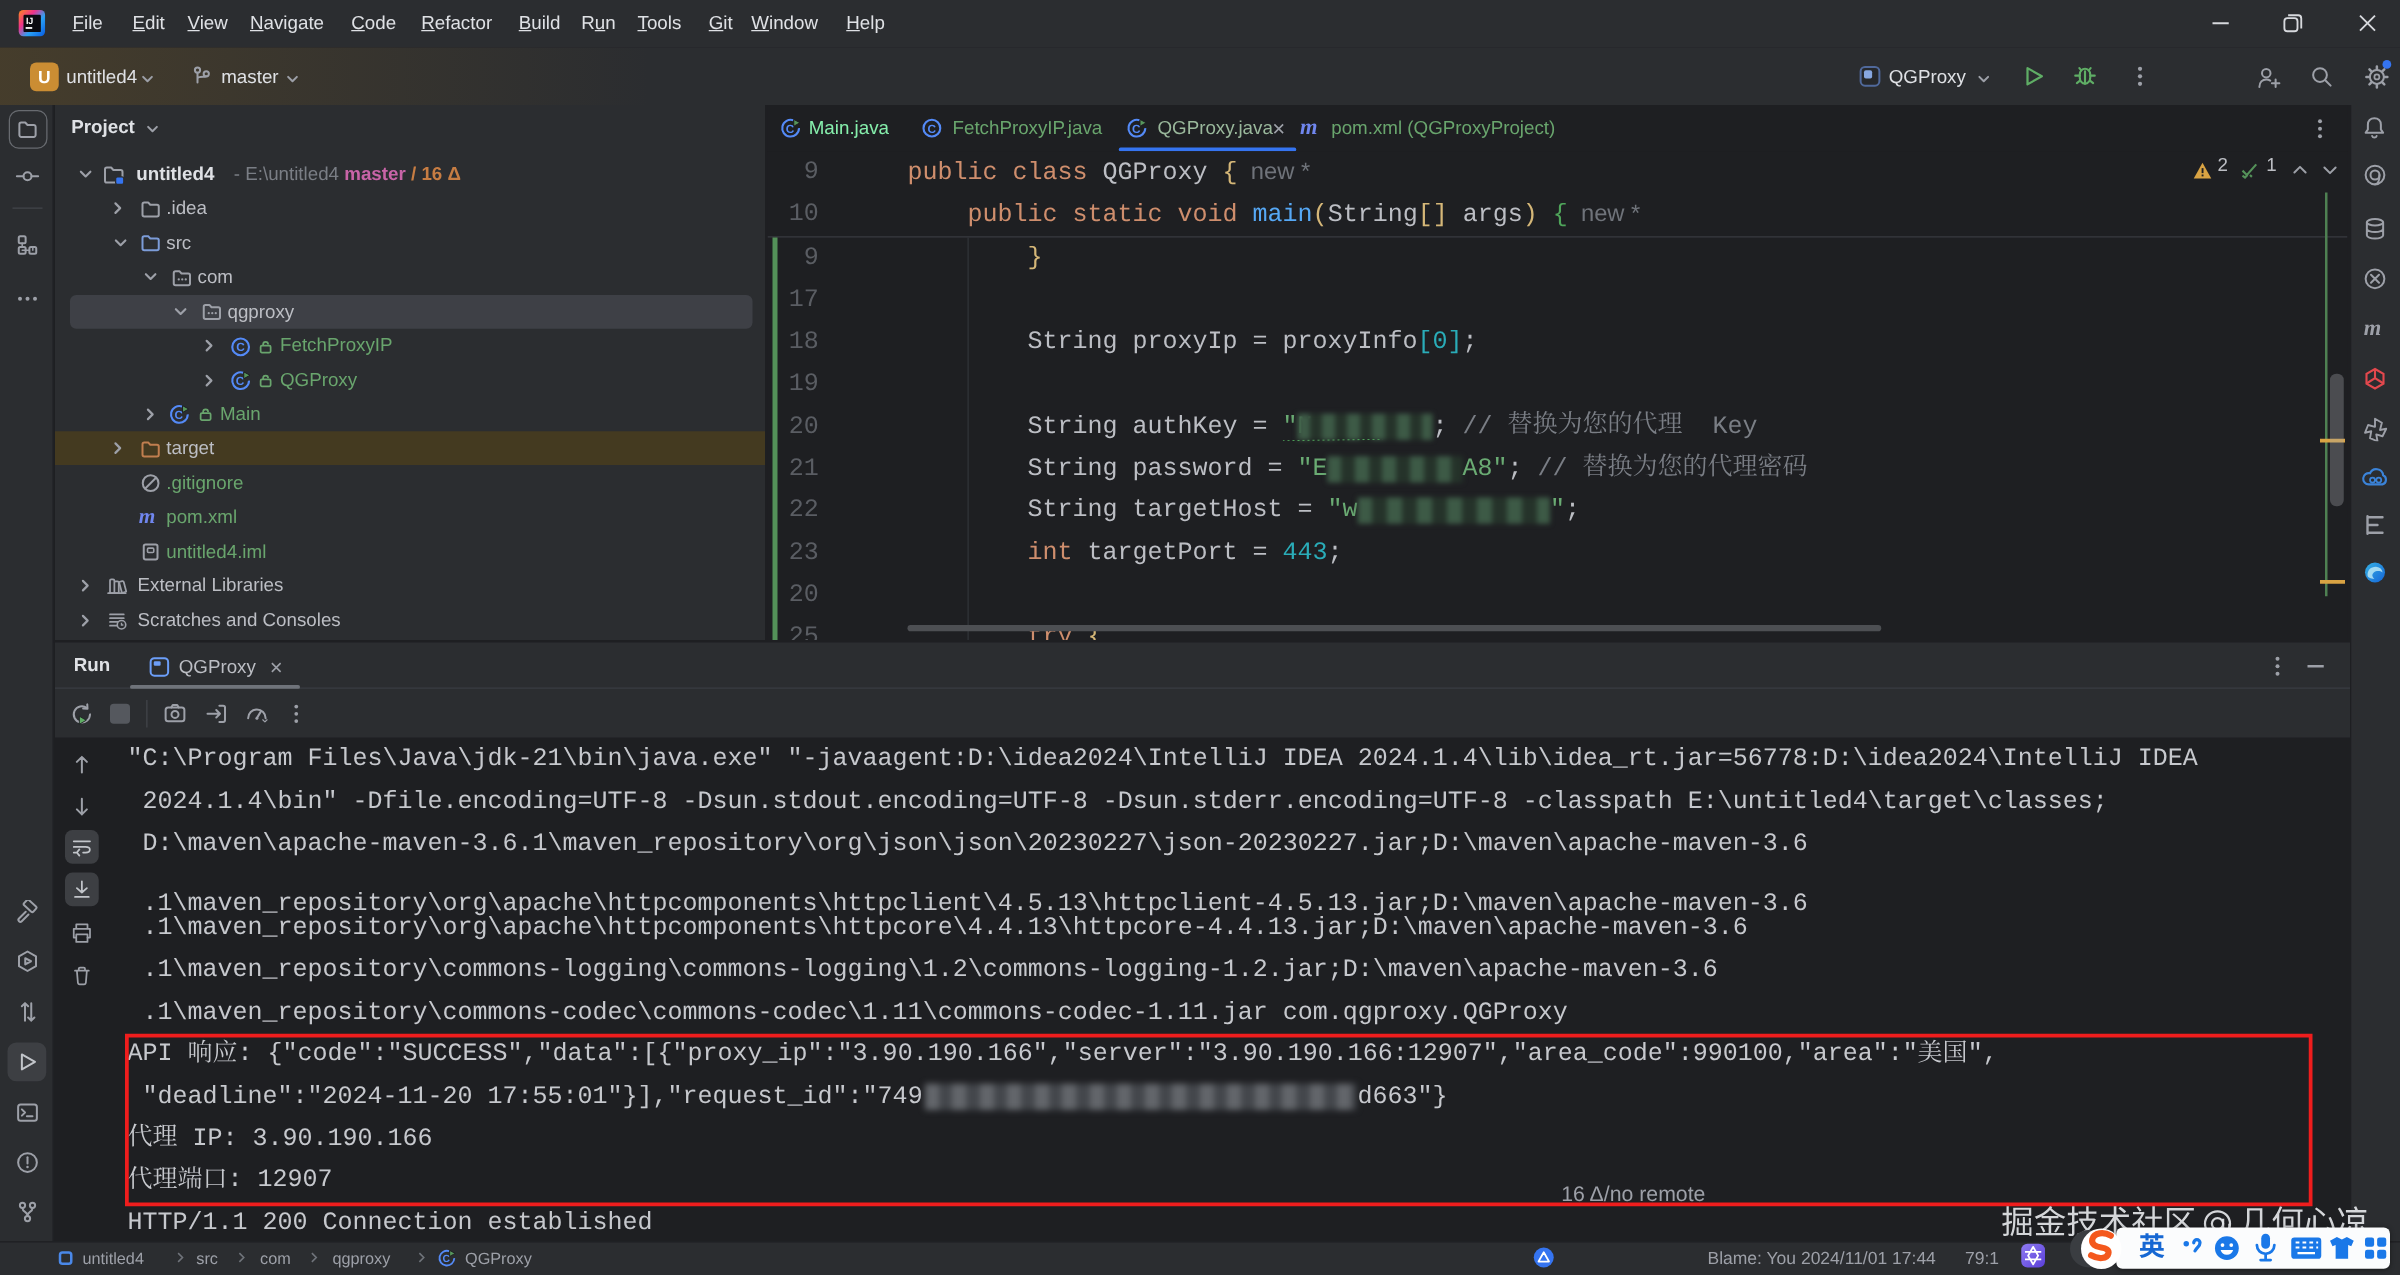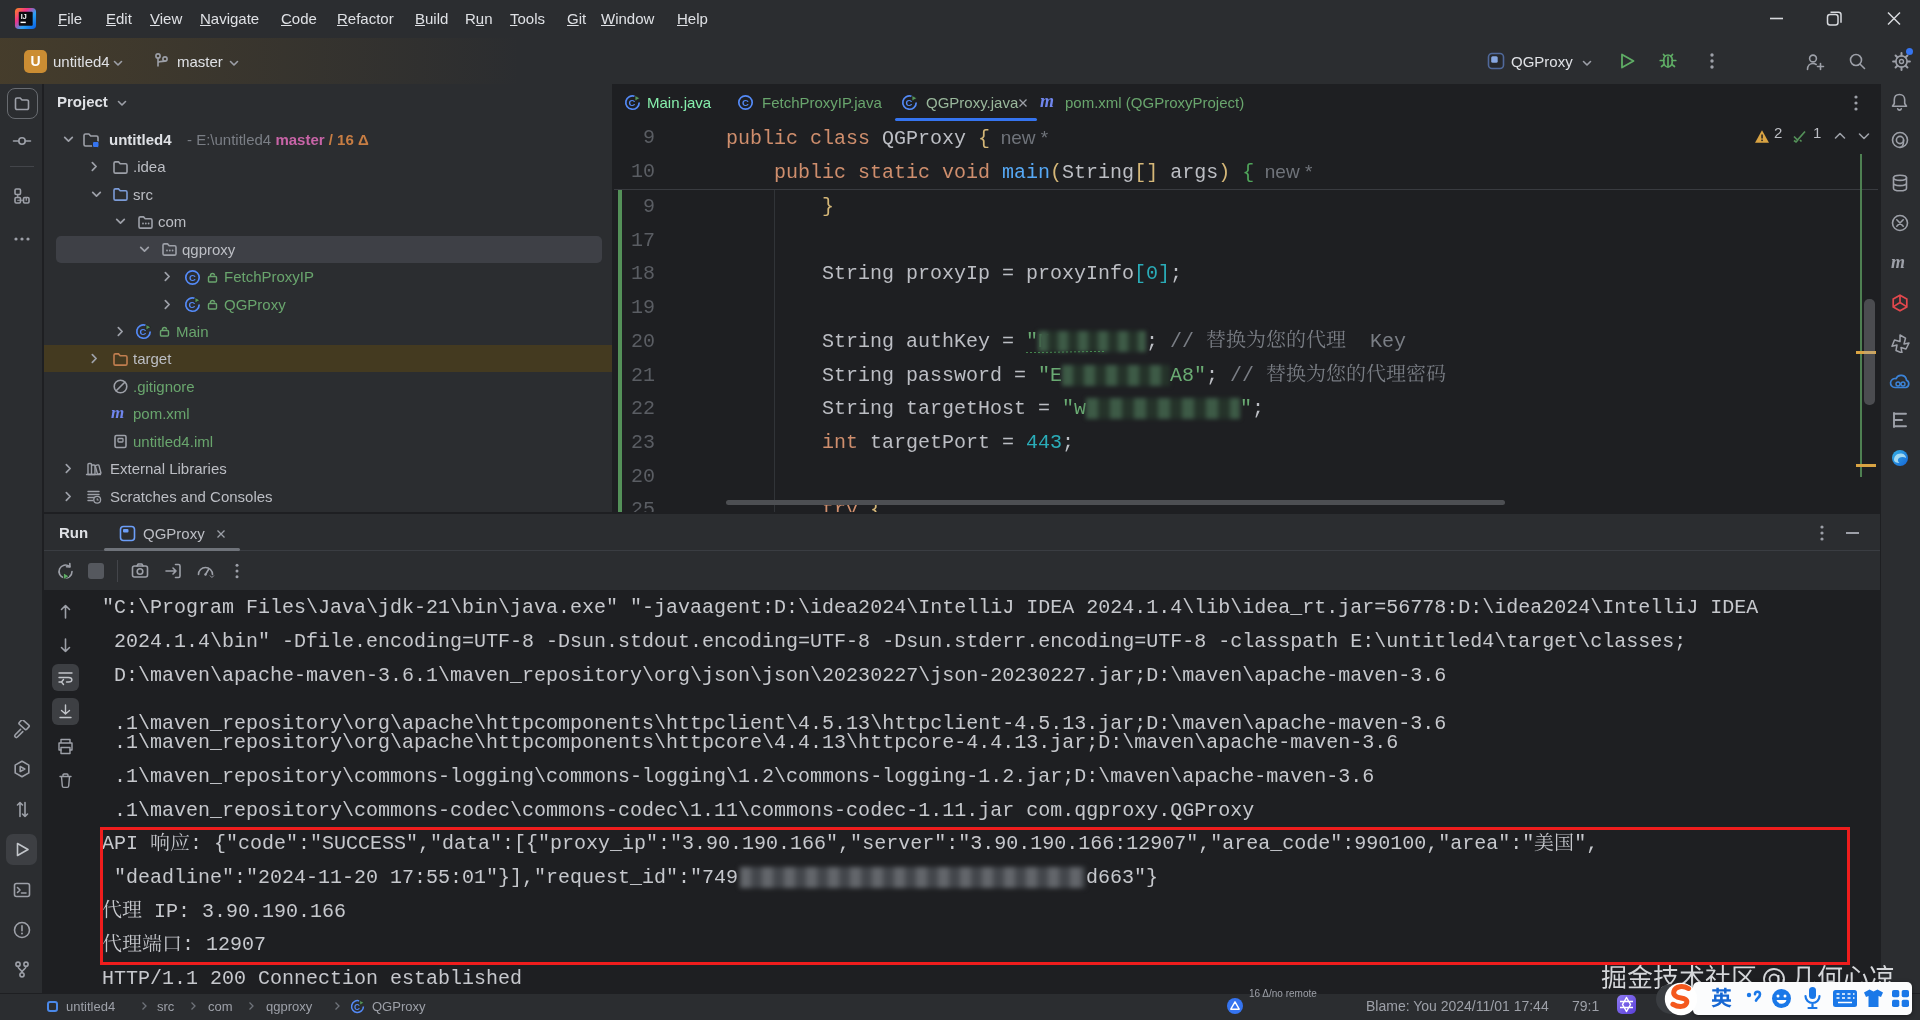--- a/index.html
+++ b/index.html
@@ -635,21 +635,21 @@
 <svg class="a" style="left:350px;top:999px" width="15" height="15" viewBox="0 0 17 17">
       <path d="M15.2 8.5 a6.7 6.7 0 1 1 -4.5 -6.3" fill="none" stroke="#548af7" stroke-width="1.7"></path>
       <text x="8" y="12" font-size="9.5" font-weight="bold" fill="#548af7" text-anchor="middle" font-family="Liberation Sans">C</text>
       <path d="M11 1.5 16 4.2 11 7 z" fill="#57965c" stroke="#1e1f22" stroke-width=".8"></path>
     </svg>
 <span class="a" style="left:372px;top:999px">QGProxy</span>
 <svg class="a" style="left:1226px;top:997px" width="18" height="18" viewBox="0 0 18 18">
       <circle cx="9" cy="9" r="8" fill="#3574f0"></circle>
       <path d="M9 4.8 13.2 12.2 H4.8 z" fill="none" stroke="#fff" stroke-width="1.4" stroke-linejoin="round"></path>
     </svg>
-<span class="a" style="left:1249px;top:988px;font-size:10px">16 Δ/no remote</span>
+<span class="a" style="left:1249px;top:946px;font-size:17px">16 Δ/no remote</span>
 <span class="a" style="left:1366px;top:998px;font-size:14px">Blame: You 2024/11/01 17:44</span>
 <span class="a" style="left:1572px;top:998px;font-size:14px">79:1</span>
 <svg class="a" style="left:1616px;top:994px" width="21" height="21" viewBox="0 0 21 21">
       <defs>
         <linearGradient id="vg" x1="0" y1="0" x2="1" y2="1">
           <stop offset="0" stop-color="#8f7bf2"></stop>
           <stop offset="1" stop-color="#5a3fd8"></stop>
         </linearGradient>
       </defs>
       <rect x="1" y="1" width="19" height="19" rx="5" fill="url(#vg)"></rect>

